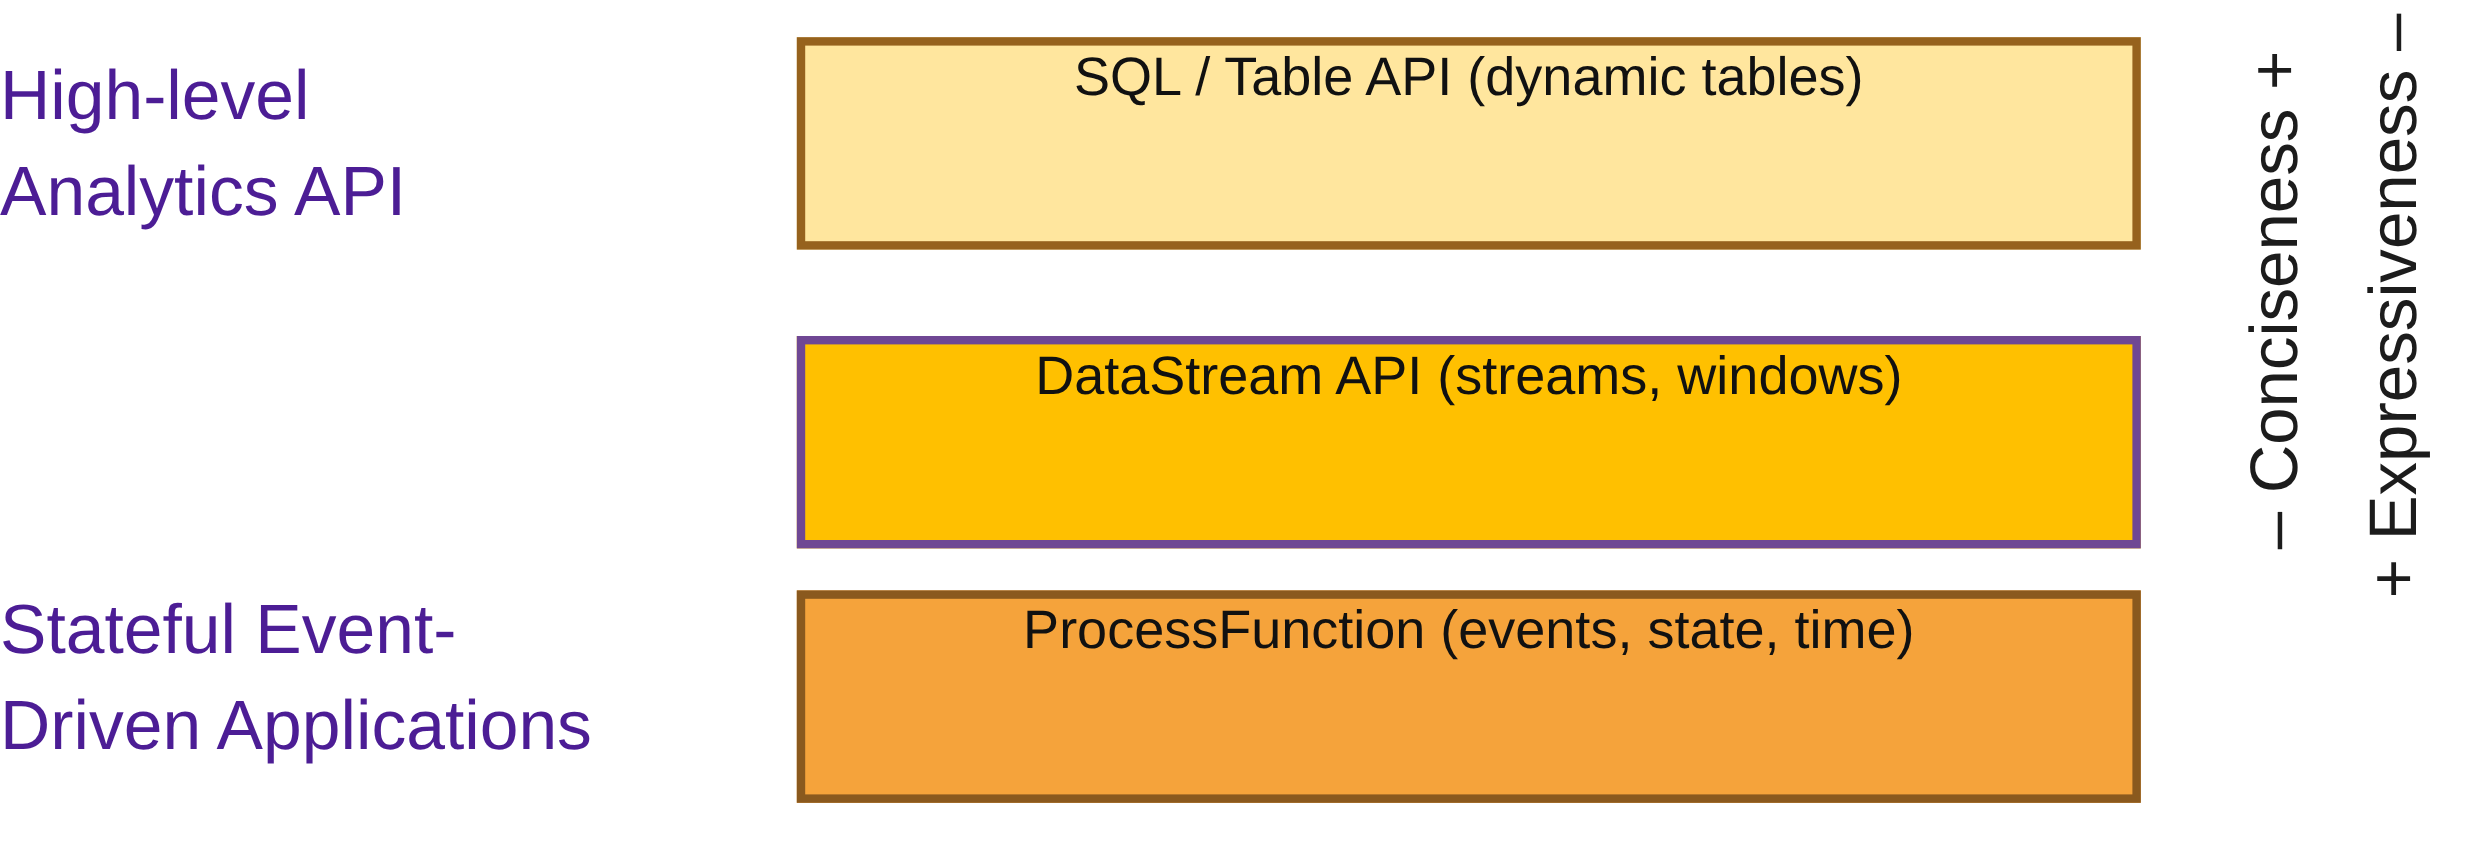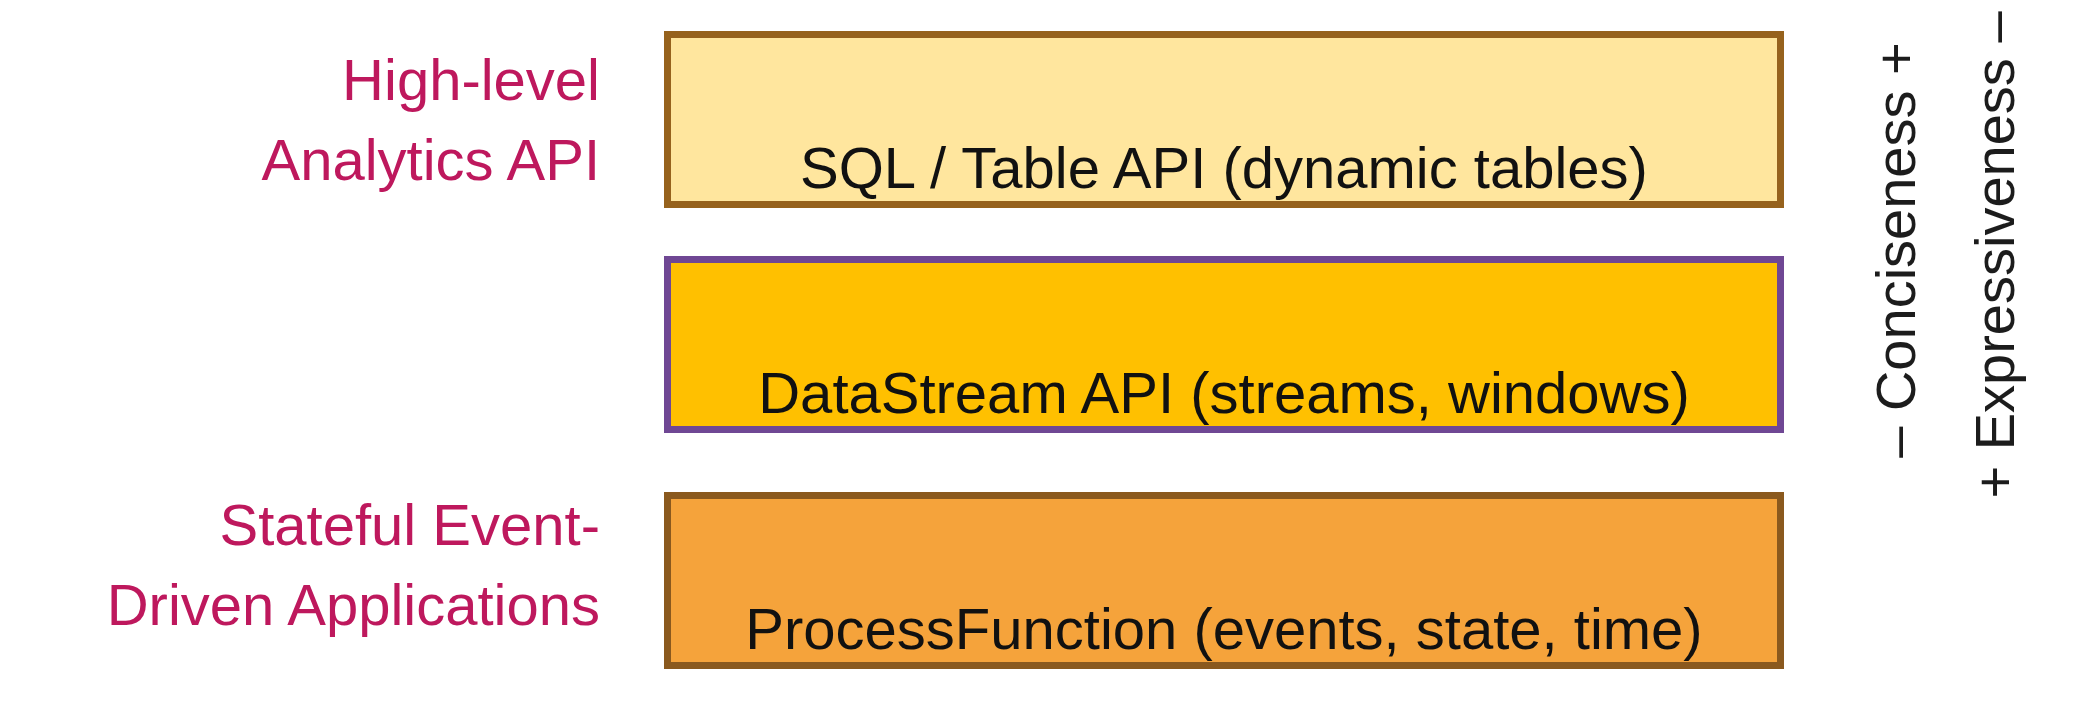--- a/index.html
+++ b/index.html
@@ -14,56 +14,55 @@
     background: #ffffff;
     font-family: "Liberation Sans", sans-serif;
     overflow: hidden;
   }
 
   
   .row-label {
     position: absolute;
     left: 0;
     width: 600px;
-    text-align: right;
     font-size: 58px;
     font-weight: 300;
     line-height: 80px;
-    color: #be185d;
+    color: #4c1d95;
     white-space: pre-line;
     letter-spacing: 0px;
   }
   .row-label.r1 { top: 40px; }
   .row-label.r2 { top: 272px; }
   .row-label.r3 { top: 485px; }
 
   
   .layer-box {
     position: absolute;
     left: 664px;
     width: 1120px;
     height: 177px;
     box-sizing: border-box;
     border-style: solid;
     border-width: 7px;
     display: flex;
-    align-items: flex-end;
+    align-items: flex-start;
     justify-content: center;
-    font-size: 58px;
+    font-size: 45px;
     font-weight: 300;
     color: #111111;
     white-space: nowrap;
   }
   .layer-box.b1 {
     top: 31px;
     background: #ffe69e;
     border-color: #96621d;
   }
   .layer-box.b2 {
-    top: 256px;
+    top: 280px;
     background: #ffc000;
     border-color: #6f4794;
   }
   .layer-box.b3 {
     top: 492px;
     background: #f5a33b;
     border-color: #8a591e;
   }
 
   

